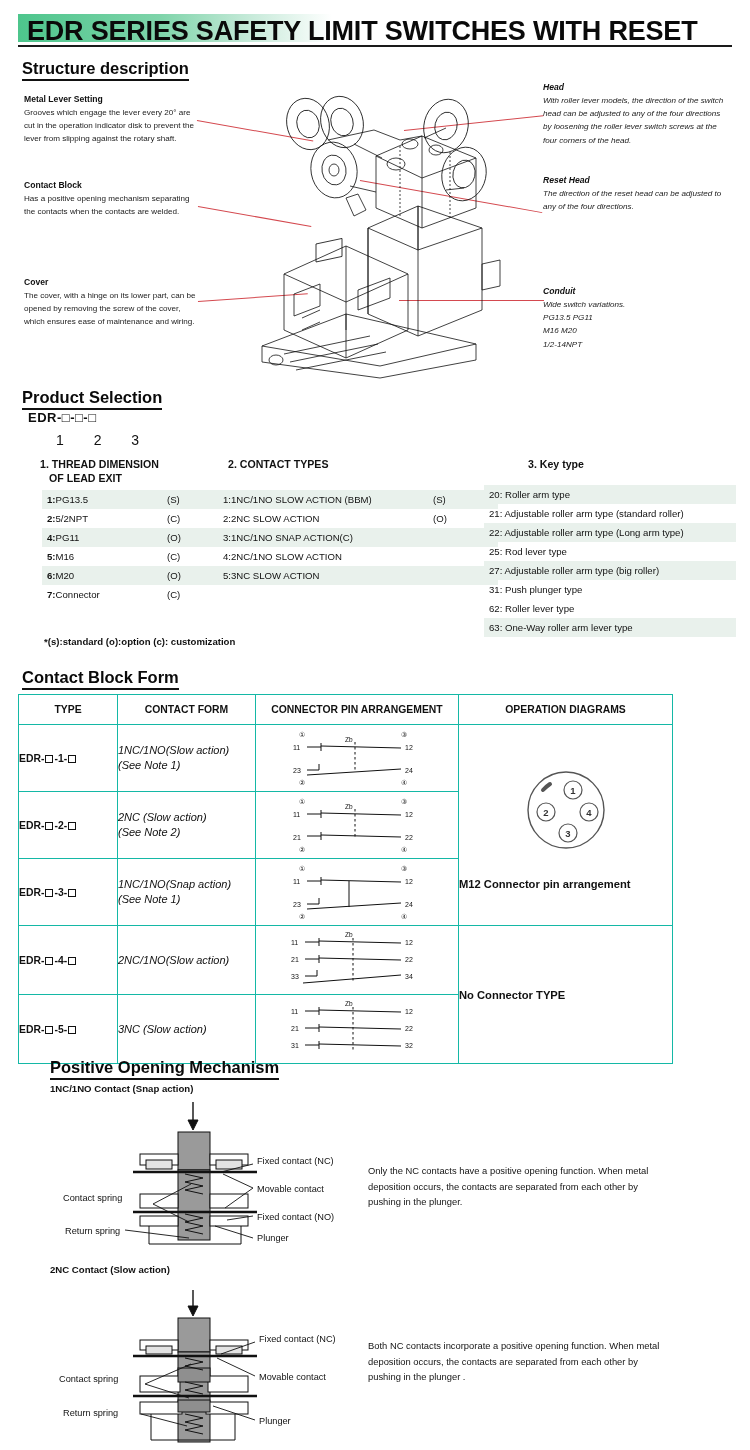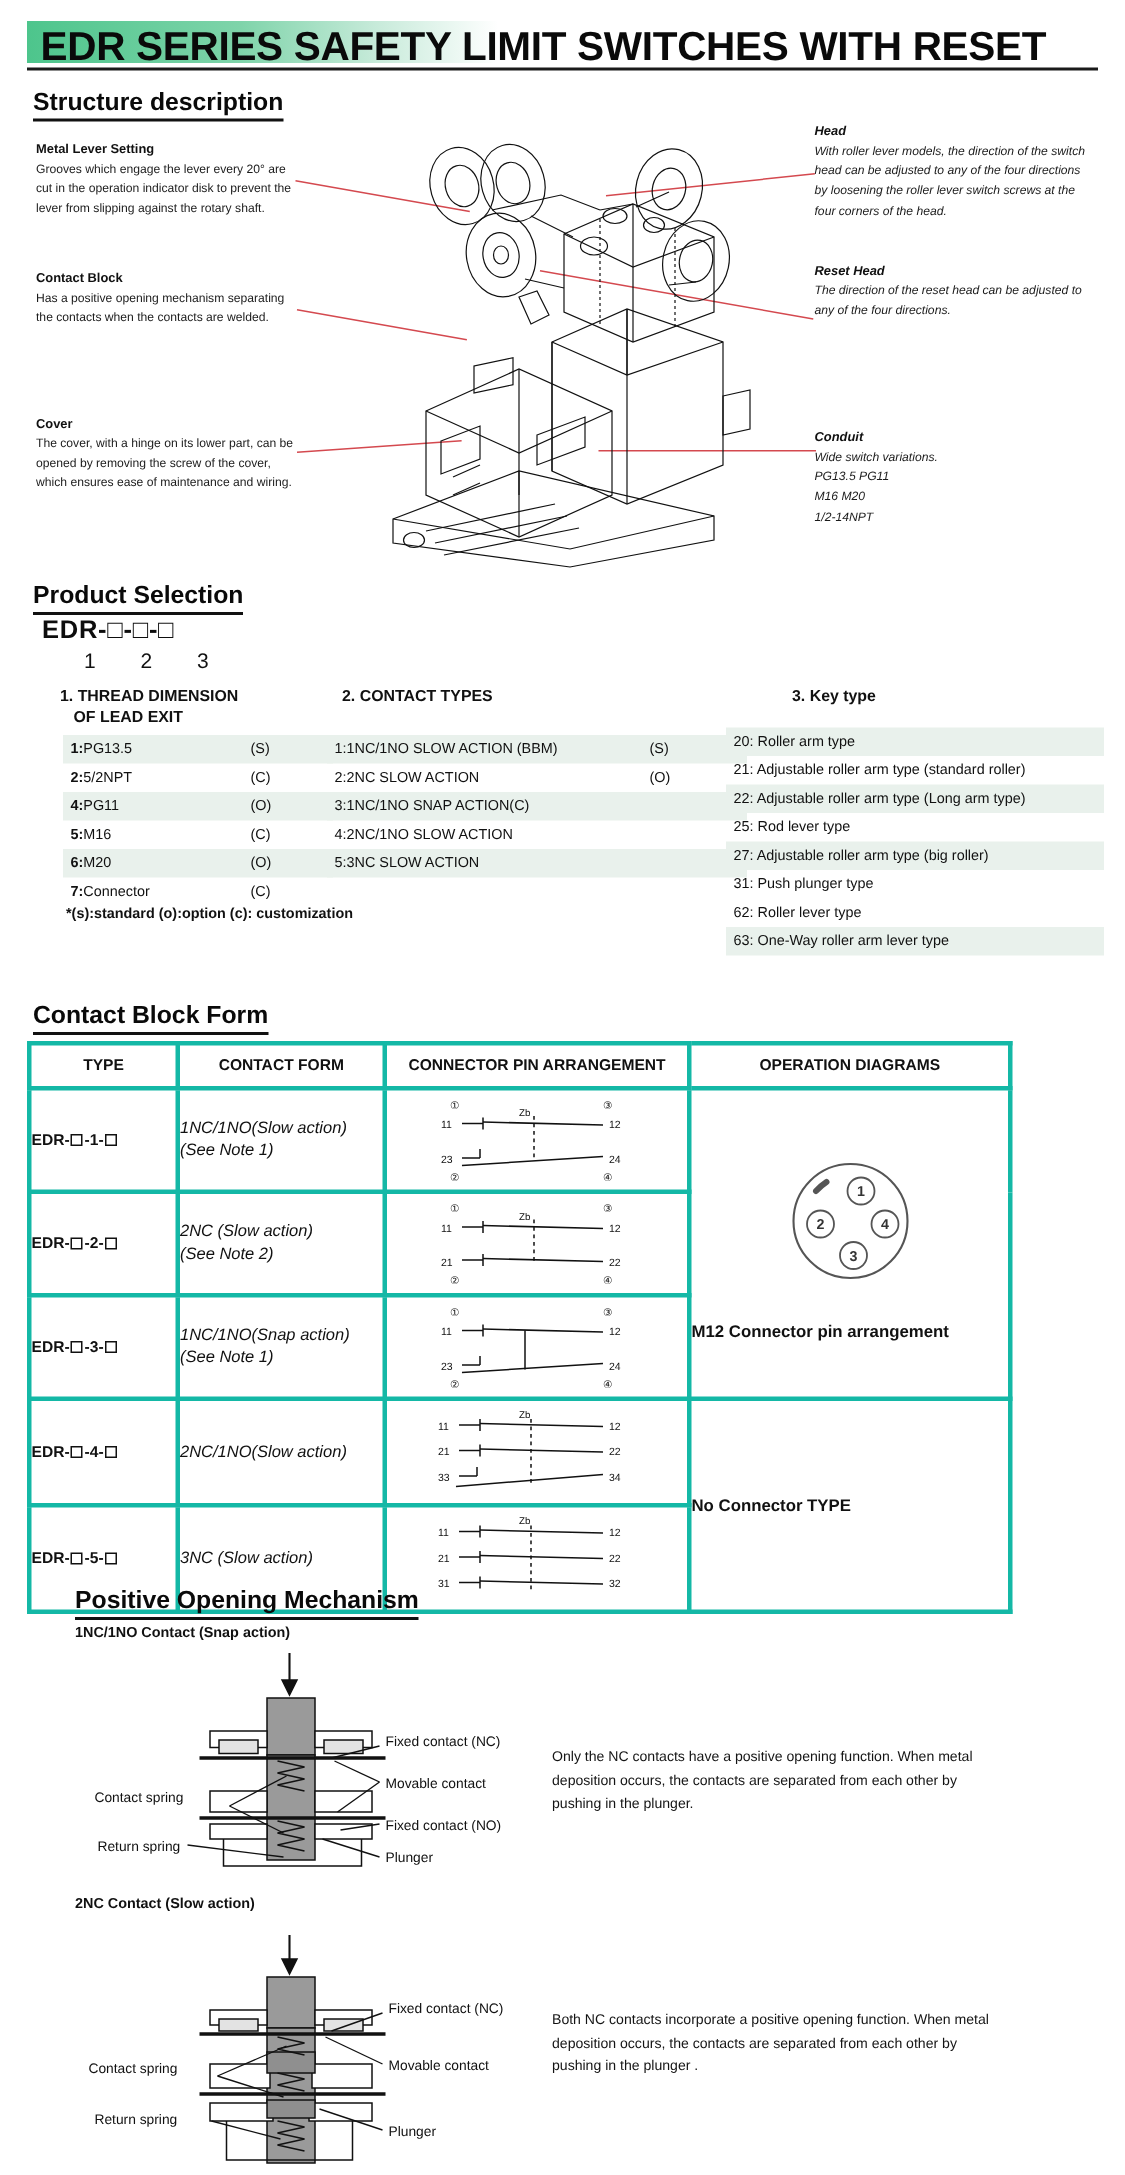--- a/index.html
+++ b/index.html
@@ -48,21 +48,21 @@
   .note-right{ width:185px;font-style:italic; }
 
   .leader{ position:absolute; background:#d4494f; height:1px; transform-origin:left center; }
 
   
   .illo{ position:absolute; left:250px; top:78px; width:290px; height:300px; }
 
   
   .code-line{
     position:absolute; left:28px; top:410px;
-    font-size:17px; font-weight:bold; letter-spacing:0.5px; color:#0d0d0d;
+    font-size:13px; font-weight:bold; letter-spacing:0.5px; color:#0d0d0d;
   }
   .code-nums{
     position:absolute; left:56px; top:432px;
     font-size:14px; color:#111; letter-spacing:13px;
   }
   .col-title{
     position:absolute; font-size:10.6px; font-weight:bold; color:#111; white-space:nowrap;
   }
   .opt-list{ position:absolute; }
   .opt-row{
@@ -76,21 +76,21 @@
   .legend-note{
     position:absolute; font-size:9.6px; font-weight:bold; color:#111; white-space:nowrap;
   }
 
   
   .cbf-table{
     position:absolute; left:18px; top:694px; width:654px;
     border-collapse:collapse; table-layout:fixed;
   }
   .cbf-table th, .cbf-table td{
-    border:3px solid #14b8a6; vertical-align:middle;
+    border:1px solid #14b8a6; vertical-align:middle;
     font-size:10.2px; color:#111; padding:0;
   }
   .cbf-table th{
     height:30px; font-weight:bold; font-size:10.4px;
   }
   .cbf-table td.type-cell{ font-size:10.4px; font-weight:bold; }
   .cbf-table td.form-cell{ font-size:11px; line-height:15px;font-style:italic; }
   .cbf-table td.pin-cell{ padding:3px 0; }
   .cbf-table td.op-cell{ font-size:11.2px; font-weight:bold; }
   .sq{
@@ -253,21 +253,21 @@
       <span class="lbl">M20</span>
       <span class="sfx" style="left:125px;">(O)</span>
     </div>
   <div class="opt-row">
       <span class="k">7:</span>
       <span class="lbl">Connector</span>
       <span class="sfx" style="left:125px;">(C)</span>
     </div>
 </div>
 
-<div class="legend-note" style="left:44px; top:604px;">*(s):standard (o):option (c): customization</div>
+<div class="legend-note" style="left:44px; top:636px;">*(s):standard (o):option (c): customization</div>
 
 <div class="col-title" style="left:228px; top:458px;">2. CONTACT TYPES</div>
 <div class="opt-list" style="left:218px; top:490px; width:280px;">
   <div class="opt-row shade">
       <span class="lbl">1:1NC/1NO SLOW ACTION (BBM)</span>
       <span class="sfx" style="left:215px;">(S)</span>
     </div>
   <div class="opt-row">
       <span class="lbl">2:2NC SLOW ACTION</span>
       <span class="sfx" style="left:215px;">(O)</span>

